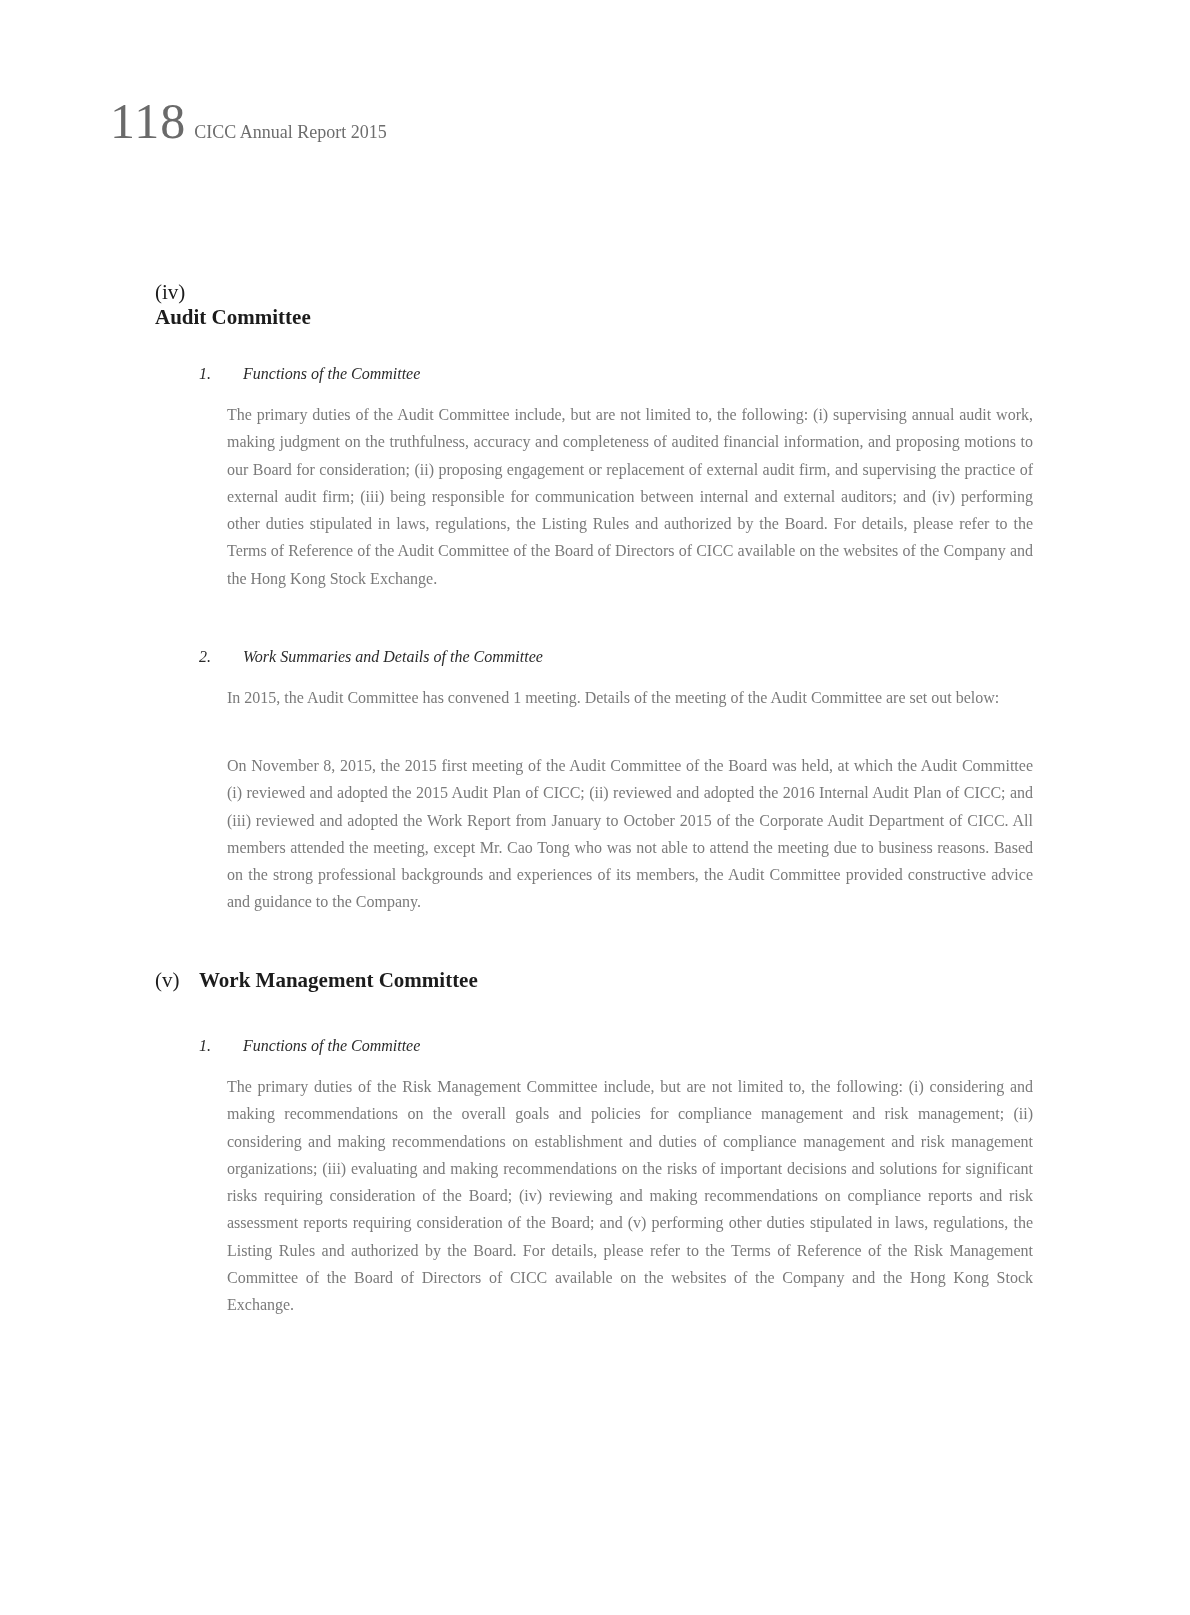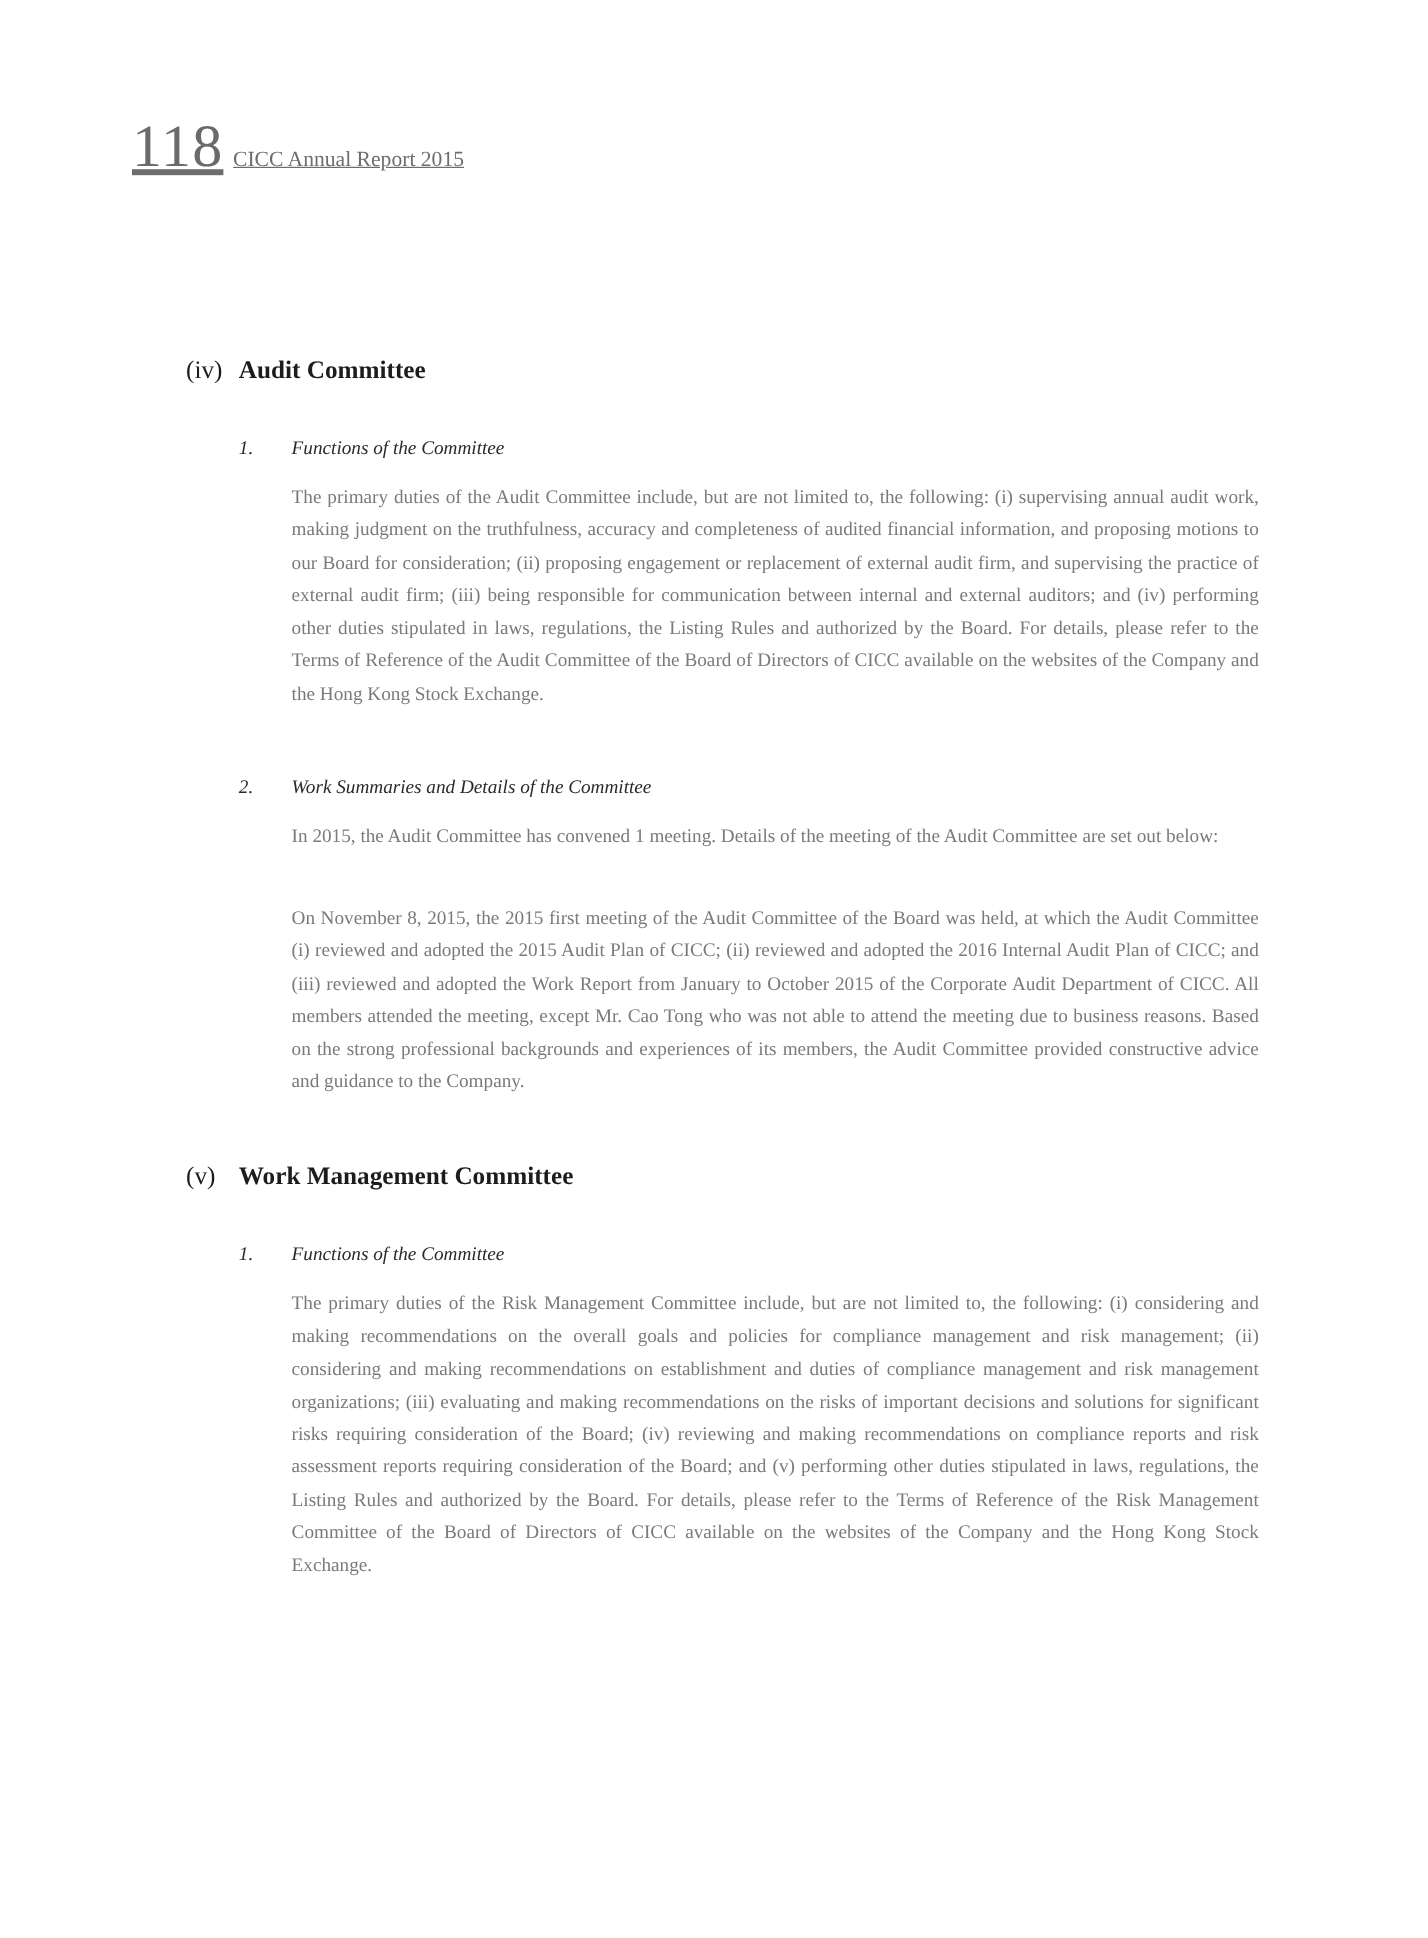--- a/index.html
+++ b/index.html
@@ -14,21 +14,20 @@
       overflow: hidden;
       font-family: "Liberation Serif", "DejaVu Serif", serif;
     }
     .page-header {
       position: absolute;
       left: 110px;
       top: 96px;
       display: flex;
       align-items: baseline;
       color: #6d6d6d;
-      text-decoration: underline;
     }
     .page-number {
       font-size: 50px;
       line-height: 1;
       letter-spacing: 1px;
       color: #6a6a6a;
     }
     .report-title {
       font-size: 18px;
       margin-left: 8px;
@@ -57,39 +56,39 @@
       color: #2a2a2a;
       display: flex;
       align-items: baseline;
     }
     .sub-heading .num {
       width: 44px;
       display: inline-block;
     }
     .para {
       position: absolute;
-      left: 243px;
+      left: 227px;
       width: 806px;
       font-size: 16px;
       line-height: 27.3px;
       color: #7a7a7a;
       text-align: justify;
       text-align-last: left;
       margin: 0;
     }
   </style>
 </head>
 <body>
 
 <div class="page-header">
   <span class="page-number">118</span>
   <span class="report-title">CICC Annual Report 2015</span>
 </div>
 
-<div class="section-heading" style="top:296px;">
+<div class="section-heading" style="top:280px;flex-direction:column;">
   <span class="roman">(iv)</span>
   <span class="title">Audit Committee</span>
 </div>
 
 <div class="sub-heading" style="top:365px;">
   <span class="num">1.</span>
   <span>Functions of the Committee</span>
 </div>
 
 <p class="para" style="top:401px;">The primary duties of the Audit Committee include, but are not limited to, the following: (i) supervising annual audit work, making judgment on the truthfulness, accuracy and completeness of audited financial information, and proposing motions to our Board for consideration; (ii) proposing engagement or replacement of external audit firm, and supervising the practice of external audit firm; (iii) being responsible for communication between internal and external auditors; and (iv) performing other duties stipulated in laws, regulations, the Listing Rules and authorized by the Board. For details, please refer to the Terms of Reference of the Audit Committee of the Board of Directors of CICC available on the websites of the Company and the Hong Kong Stock Exchange.</p>

